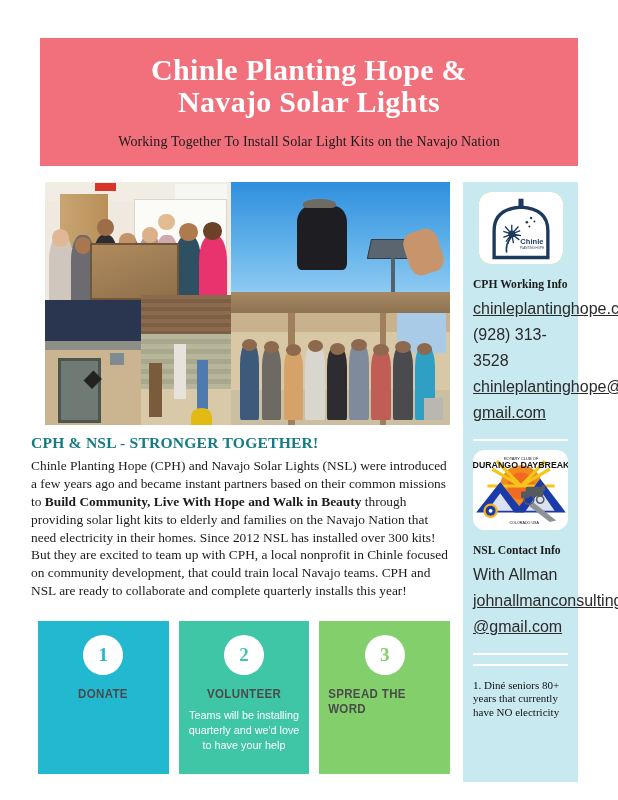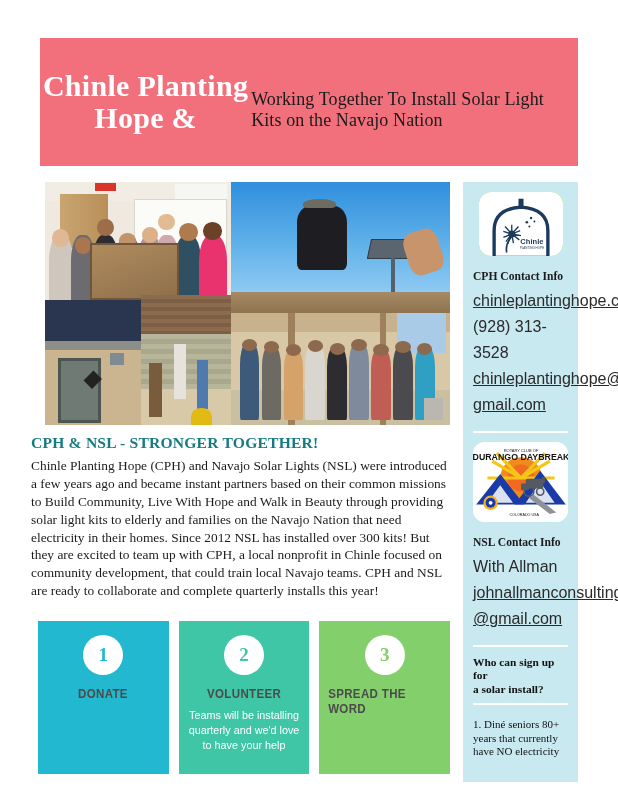--- a/index.html
+++ b/index.html
@@ -9,34 +9,34 @@
     font-family: "Liberation Serif", "DejaVu Serif", serif;
     overflow: hidden;
   }
   .page { position: relative; width: 618px; height: 800px; background: #fff; }
 
   
   .header {
     position: absolute; left: 40px; top: 38px;
     width: 538px; height: 128px;
     background: #f2707c;
-    display: flex; flex-direction: row;
+    display: flex; flex-direction: column;
     align-items: center; justify-content: center;
   }
   .header-title {
     color: #ffffff;
     font-size: 30px; line-height: 1.08;
     font-weight: bold; text-align: center;
     letter-spacing: .3px;
   }
   .header-title .ln { display: block; }
   .header-sub {
     margin-top: 16px;
     color: #1a1a1a;
-    font-size: 18px; 
+    font-size: 14px; 
     font-weight: normal; letter-spacing: .1px;
   }
 
   
   .collage {
     position: absolute; left: 45px; top: 182px;
     width: 405px; height: 243px;
     overflow: hidden; background: #dcdcdc;
   }
   .ph { position: absolute; overflow: hidden; }
@@ -125,21 +125,21 @@
   }
   .main-head {
     color: #157b82;
     font-size: 15.6px; font-weight: bold;
     letter-spacing: .2px; margin-bottom: 5px;
   }
   .main-body {
     color: #1b1b1b; font-size: 13.4px; line-height: 1.335;
     text-align: left;
   }
-  .main-body b { font-weight: normal; }
+  .main-body b { font-weight: bold; }
 
   
   .cards {
     position: absolute; left: 38px; top: 621px;
     width: 412px; height: 153px;
     display: flex; gap: 10px;
   }
   .card {
     flex: 1; display: flex; flex-direction: column;
     align-items: center; padding-top: 14px;
@@ -166,21 +166,21 @@
 
   
   .sidebar {
     position: absolute; left: 463px; top: 182px;
     width: 115px; height: 600px;
     background: #c9e9f0;
     padding: 10px 10px 0 10px;
   }
   .logo-wrap { display: flex; justify-content: center; }
   .logo-cph {
-    width: 84px; height: 64px; background: #84cc16;
+    width: 84px; height: 72px; background: #84cc16;
     border-radius: 12px; position: relative; overflow: hidden;
   }
   .logo-rot {
     width: 96px; height: 80px; background: #ffffff;
     border-radius: 12px; position: relative; overflow: hidden;
   }
   .sb-head {
     font-size: 11.6px; font-weight: bold; color: #1b1b1b;
     margin: 14px 0 5px 0; line-height: 1.15;
   }
@@ -201,20 +201,21 @@
   }
 </style>
 </head>
 <body>
 
 <div class="page">
 
   <div class="header">
     <div class="header-title">
       <span class="ln">Chinle Planting Hope &amp;</span>
+      <span class="ln">Navajo Solar Lights</span>
     </div>
     <div class="header-sub">Working Together To Install Solar Light Kits on the Navajo Nation</div>
   </div>
 
   <div class="collage">
 
     <div class="ph ph-a">
       <div class="p-room">
         <div class="wb2"></div>
           <div class="wb"></div>
@@ -346,21 +347,21 @@
             <circle cx="66" cy="35" r="1.2"></circle>
               <circle cx="60" cy="41" r="1.2"></circle>
           </g>
           <text x="63" y="62" font-family="Liberation Sans, sans-serif" font-size="9" font-weight="bold" fill="#1b3a5c" text-anchor="middle">Chinle</text>
           <text x="63" y="68" font-family="Liberation Sans, sans-serif" font-size="3.6" fill="#1b3a5c" text-anchor="middle">PLANTING HOPE</text>
           <text x="50" y="90" font-family="Liberation Sans, sans-serif" font-size="4.2" font-weight="bold" fill="#1b3a5c" text-anchor="middle">Build Community, Live with Hope, Walk in Beauty</text>
         </svg>
       </div>
     </div>
 
-    <div class="sb-head">CPH Contact Info</div>
+    <div class="sb-head">CPH Working Info</div>
     <div class="sb-line link">chinleplantinghope.com</div>
     <div class="sb-line">(928) 313-3528</div>
     <div class="sb-line link">chinleplantinghope@</div>
     <div class="sb-line link">gmail.com</div>
 
     <div class="rule"></div>
 
     <div class="logo-wrap">
       <div class="logo-rot">
         <svg viewBox="0 0 120 100" width="96" height="80" aria-hidden="true">
@@ -396,24 +397,20 @@
       </div>
     </div>
 
     <div class="sb-head">NSL Contact Info</div>
     <div class="sb-line">With Allman</div>
     <div class="sb-line link">johnallmanconsulting</div>
     <div class="sb-line link">@gmail.com</div>
 
     <div class="rule"></div>
 
-    <div class="q-head">
-      <div>Who can sign up for</div>
-      <div>a solar install?</div>
-    </div>
 
     <div class="rule" style="margin:7px 0 0 0;"></div>
 
     <div class="q-item">1. Diné seniors 80+ years that currently have NO electricity</div>
 
   </div>
 
 </div>
 
 </body></html>

